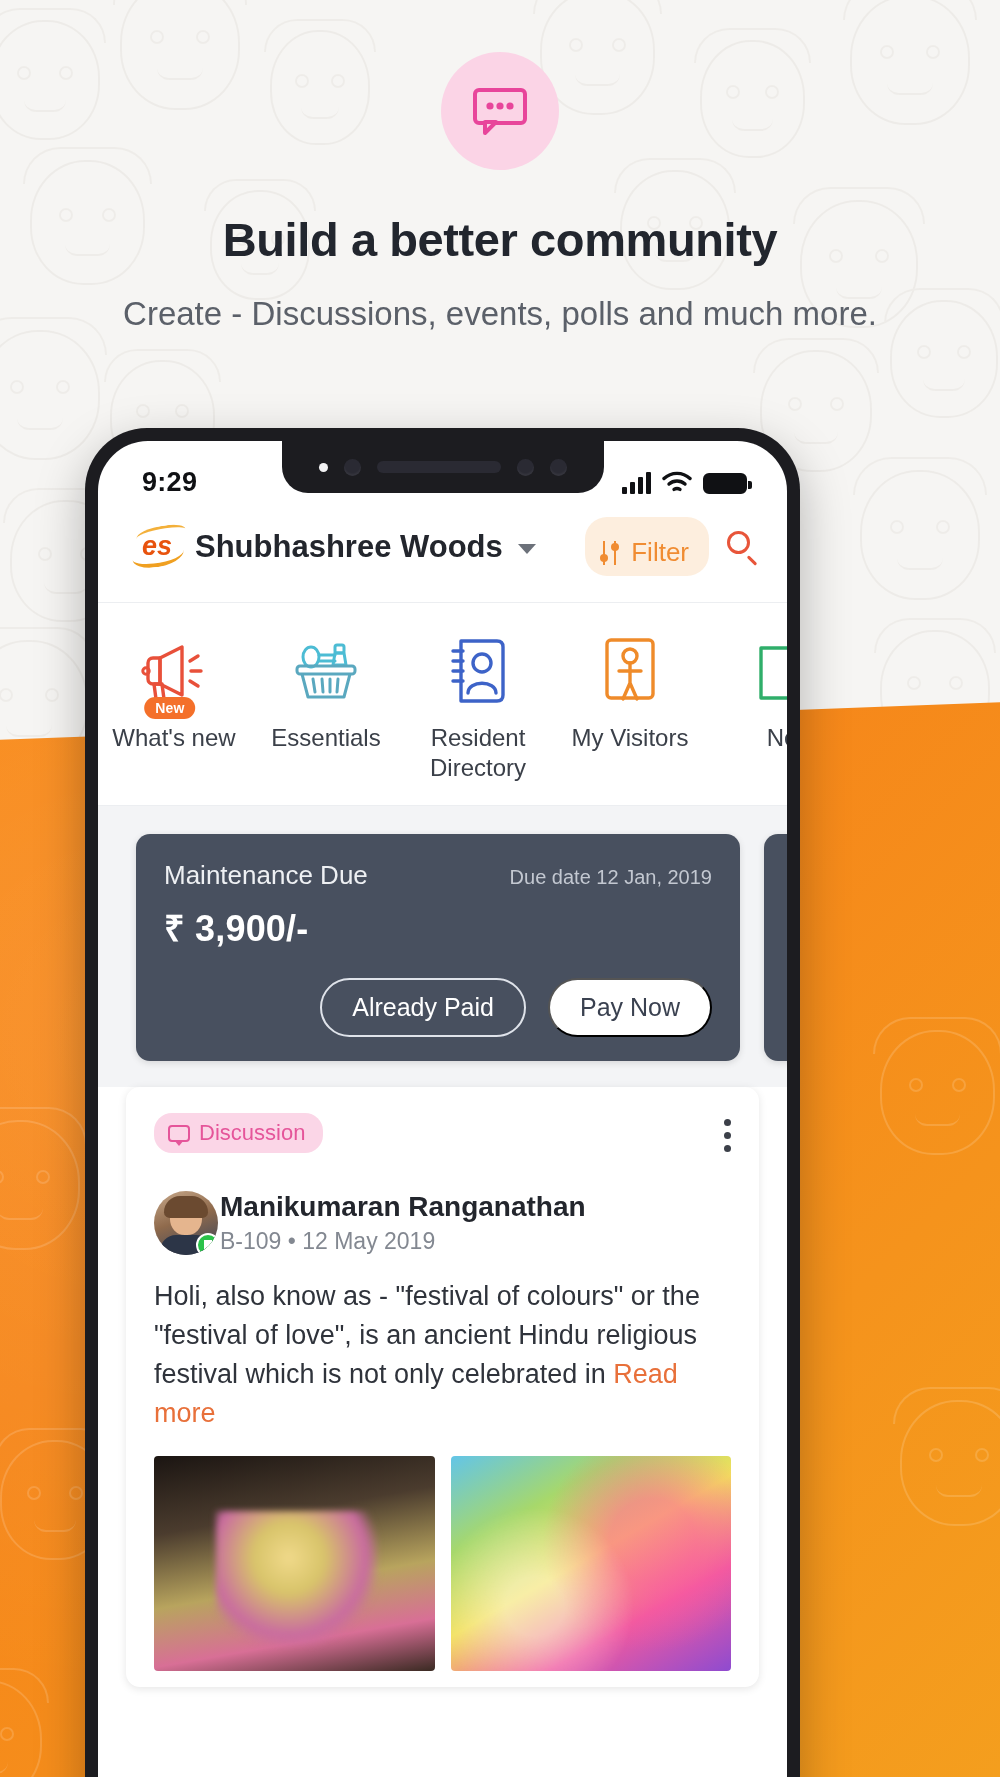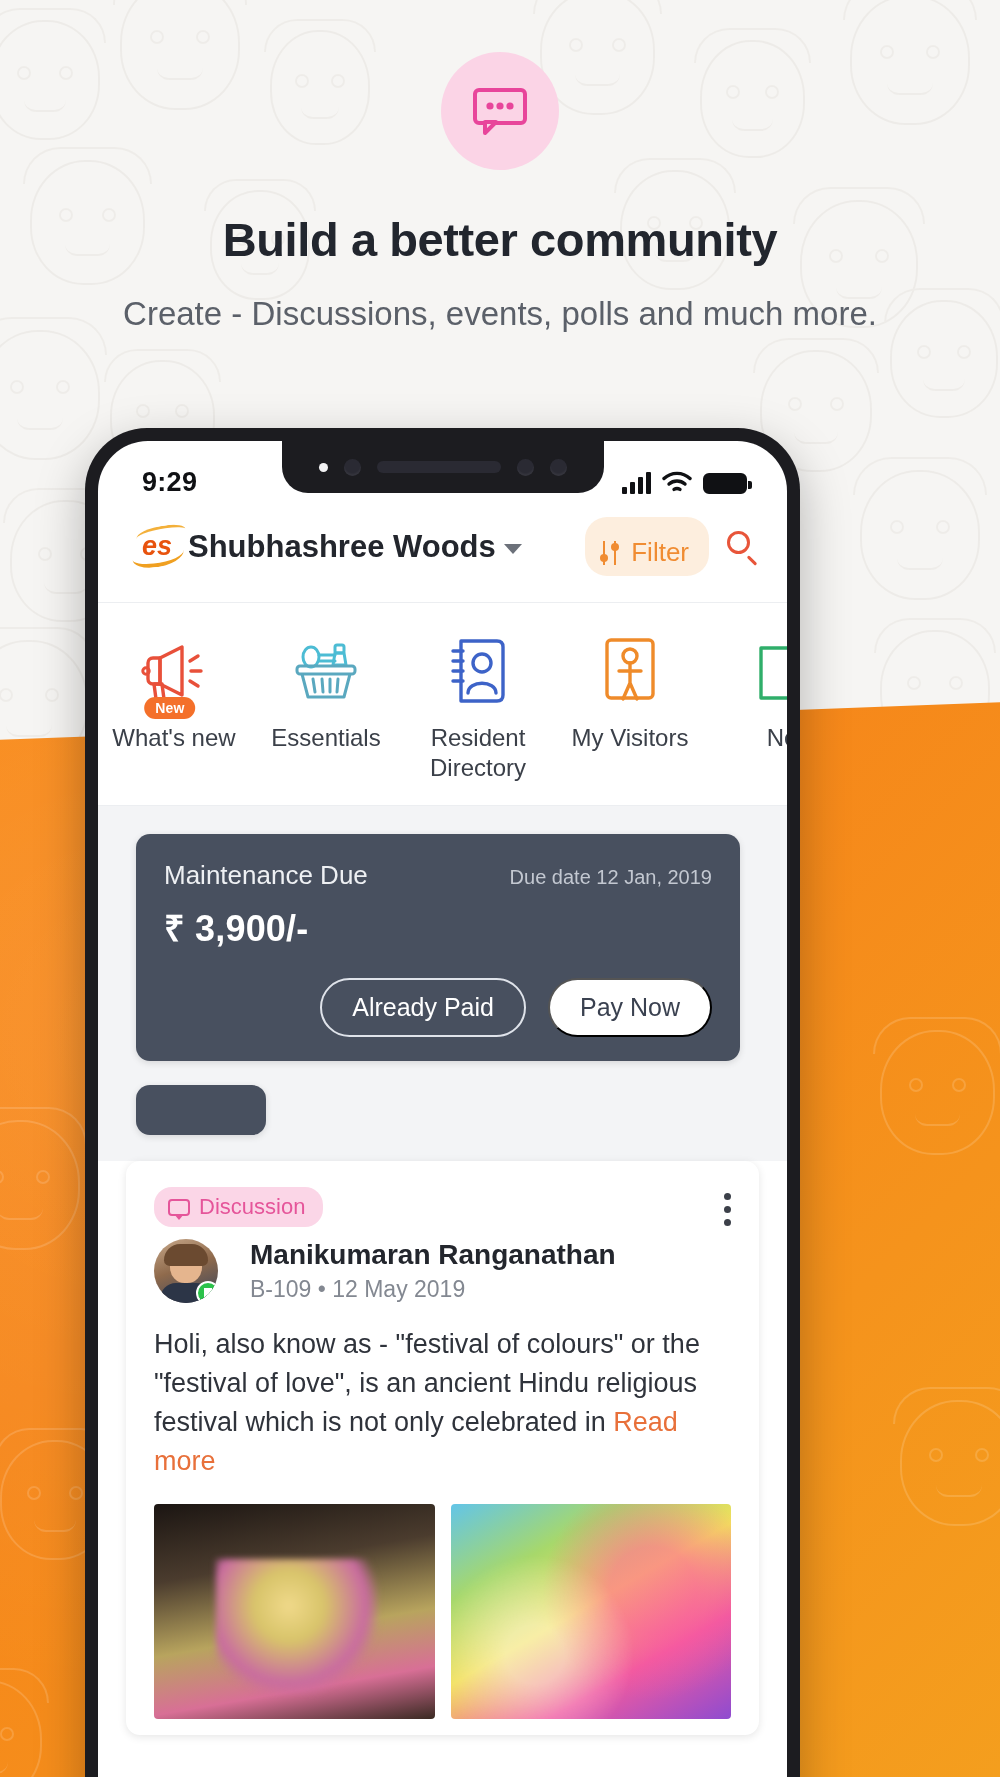--- a/index.html
+++ b/index.html
@@ -144,21 +144,21 @@
     border: 2px solid #101114; border-radius: 6px;
     position: relative; background: #101114;
   }
   .batt::after{ content:""; position:absolute; right:-7px; top:6px; width:4px; height:8px; background:#101114; border-radius:0 2px 2px 0;}
 
   
   .app-header {
     display: flex; align-items: center;
     padding: 10px 28px 26px 32px;
     border-bottom: 1px solid #eceef1;
-    gap: 4px;
+    gap: 11px;
   }
   .logo-es {
     width: 54px; height: 44px;
     position: relative;
     display: flex; align-items: center; justify-content: center;
     font-style: italic; font-weight: bold; font-size: 27px;
     color: #e8530e;
     flex: 0 0 auto;
   }
   .logo-es .swoosh {
@@ -229,21 +229,20 @@
     padding: 3px 11px; border-radius: 11px;
     letter-spacing: .2px;
   }
 
   
   .cards-strip {
     display: flex; gap: 24px;
     padding: 28px 0 26px 38px;
     background: #f3f4f6;
     overflow: hidden;
-    flex-direction: column;
   }
   .maint-card {
     flex: 0 0 auto;
     width: 604px;
     background: #48505f;
     border-radius: 14px;
     padding: 26px 28px 24px 28px;
     color: #fff;
     box-shadow: 0 2px 7px rgba(0,0,0,.12);
   }
@@ -276,21 +275,21 @@
     background: #fbd6e7; border-radius: 18px;
     padding: 7px 18px 7px 14px;
   }
   .tag-pill .lbl { font-size: 22px; color: #e5559a; font-weight: 500; }
   .bubble-ico { width: 22px; height: 17px; border: 2.5px solid #e5559a; border-radius: 4px; position: relative; }
   .bubble-ico::after { content:""; position:absolute; left:4px; bottom:-6px; width:0;height:0;
     border-left:5px solid transparent;border-right:5px solid transparent;border-top:6px solid #e5559a;}
   .kebab { margin-left: auto; display: flex; flex-direction: column; gap: 6px; padding-top: 6px; }
   .kebab i { width: 7px; height: 7px; border-radius: 50%; background: #3c4049; }
 
-  .author-row { display: flex; align-items: center; gap: 32px; margin-top: 12px; }
+  .author-row { display: flex; align-items: center; gap: 2px; margin-top: 38px; }
   .avatar {
     position: relative; width: 64px; height: 64px; border-radius: 50%;
     background: linear-gradient(160deg,#c8a98b 0%, #8f6a4c 45%, #34425c 100%);
     overflow: hidden; flex: 0 0 auto;
   }
   .avatar .face {
     position: absolute; left: 16px; top: 10px; width: 32px; height: 34px;
     background: #e5b58e; border-radius: 50% 50% 46% 46%;
   }
   .avatar .hair {

